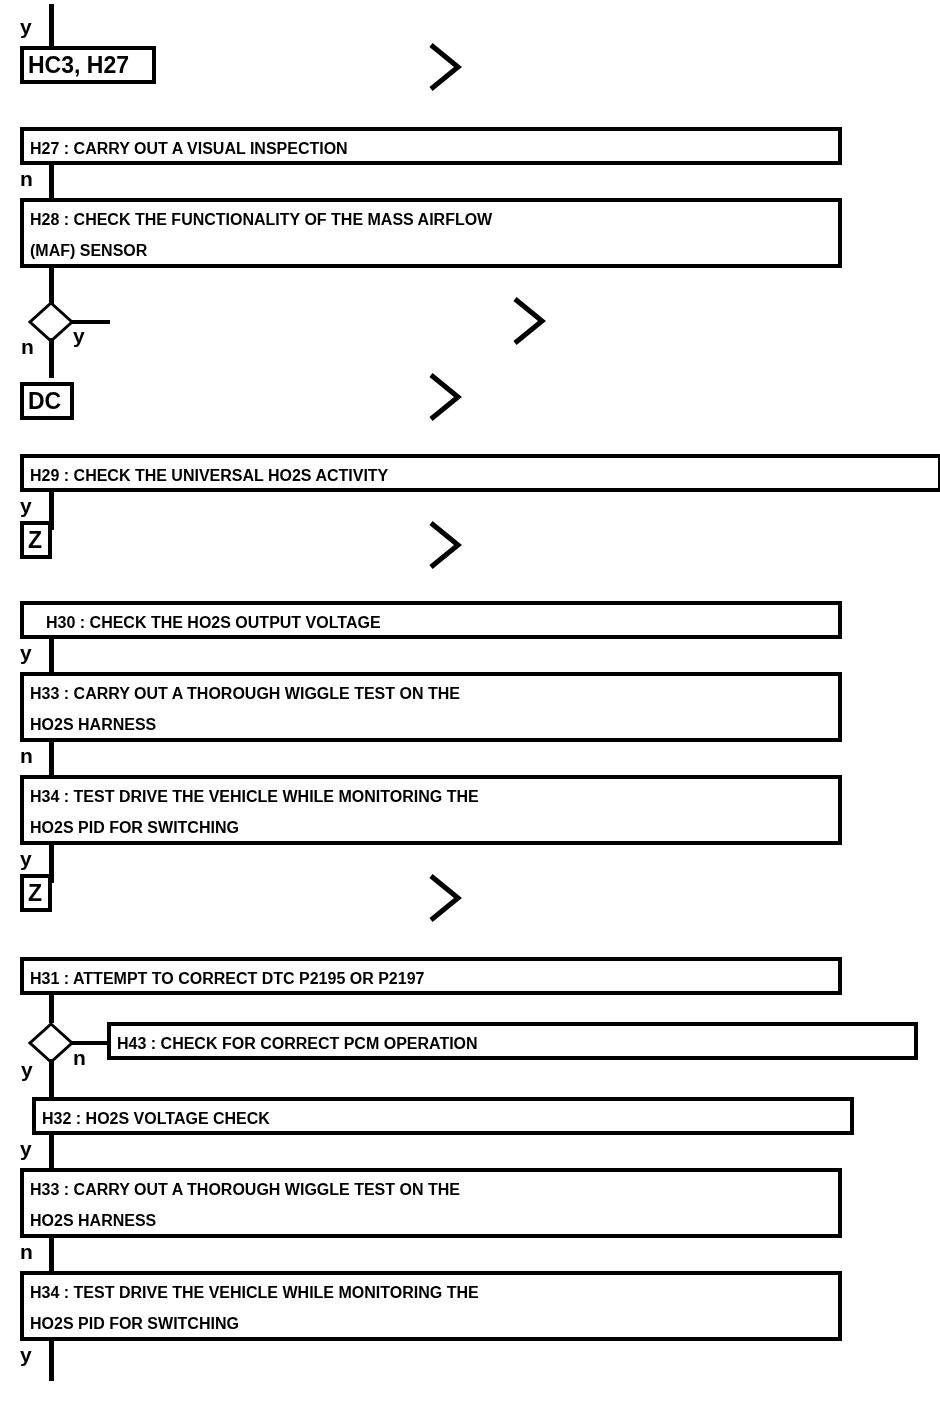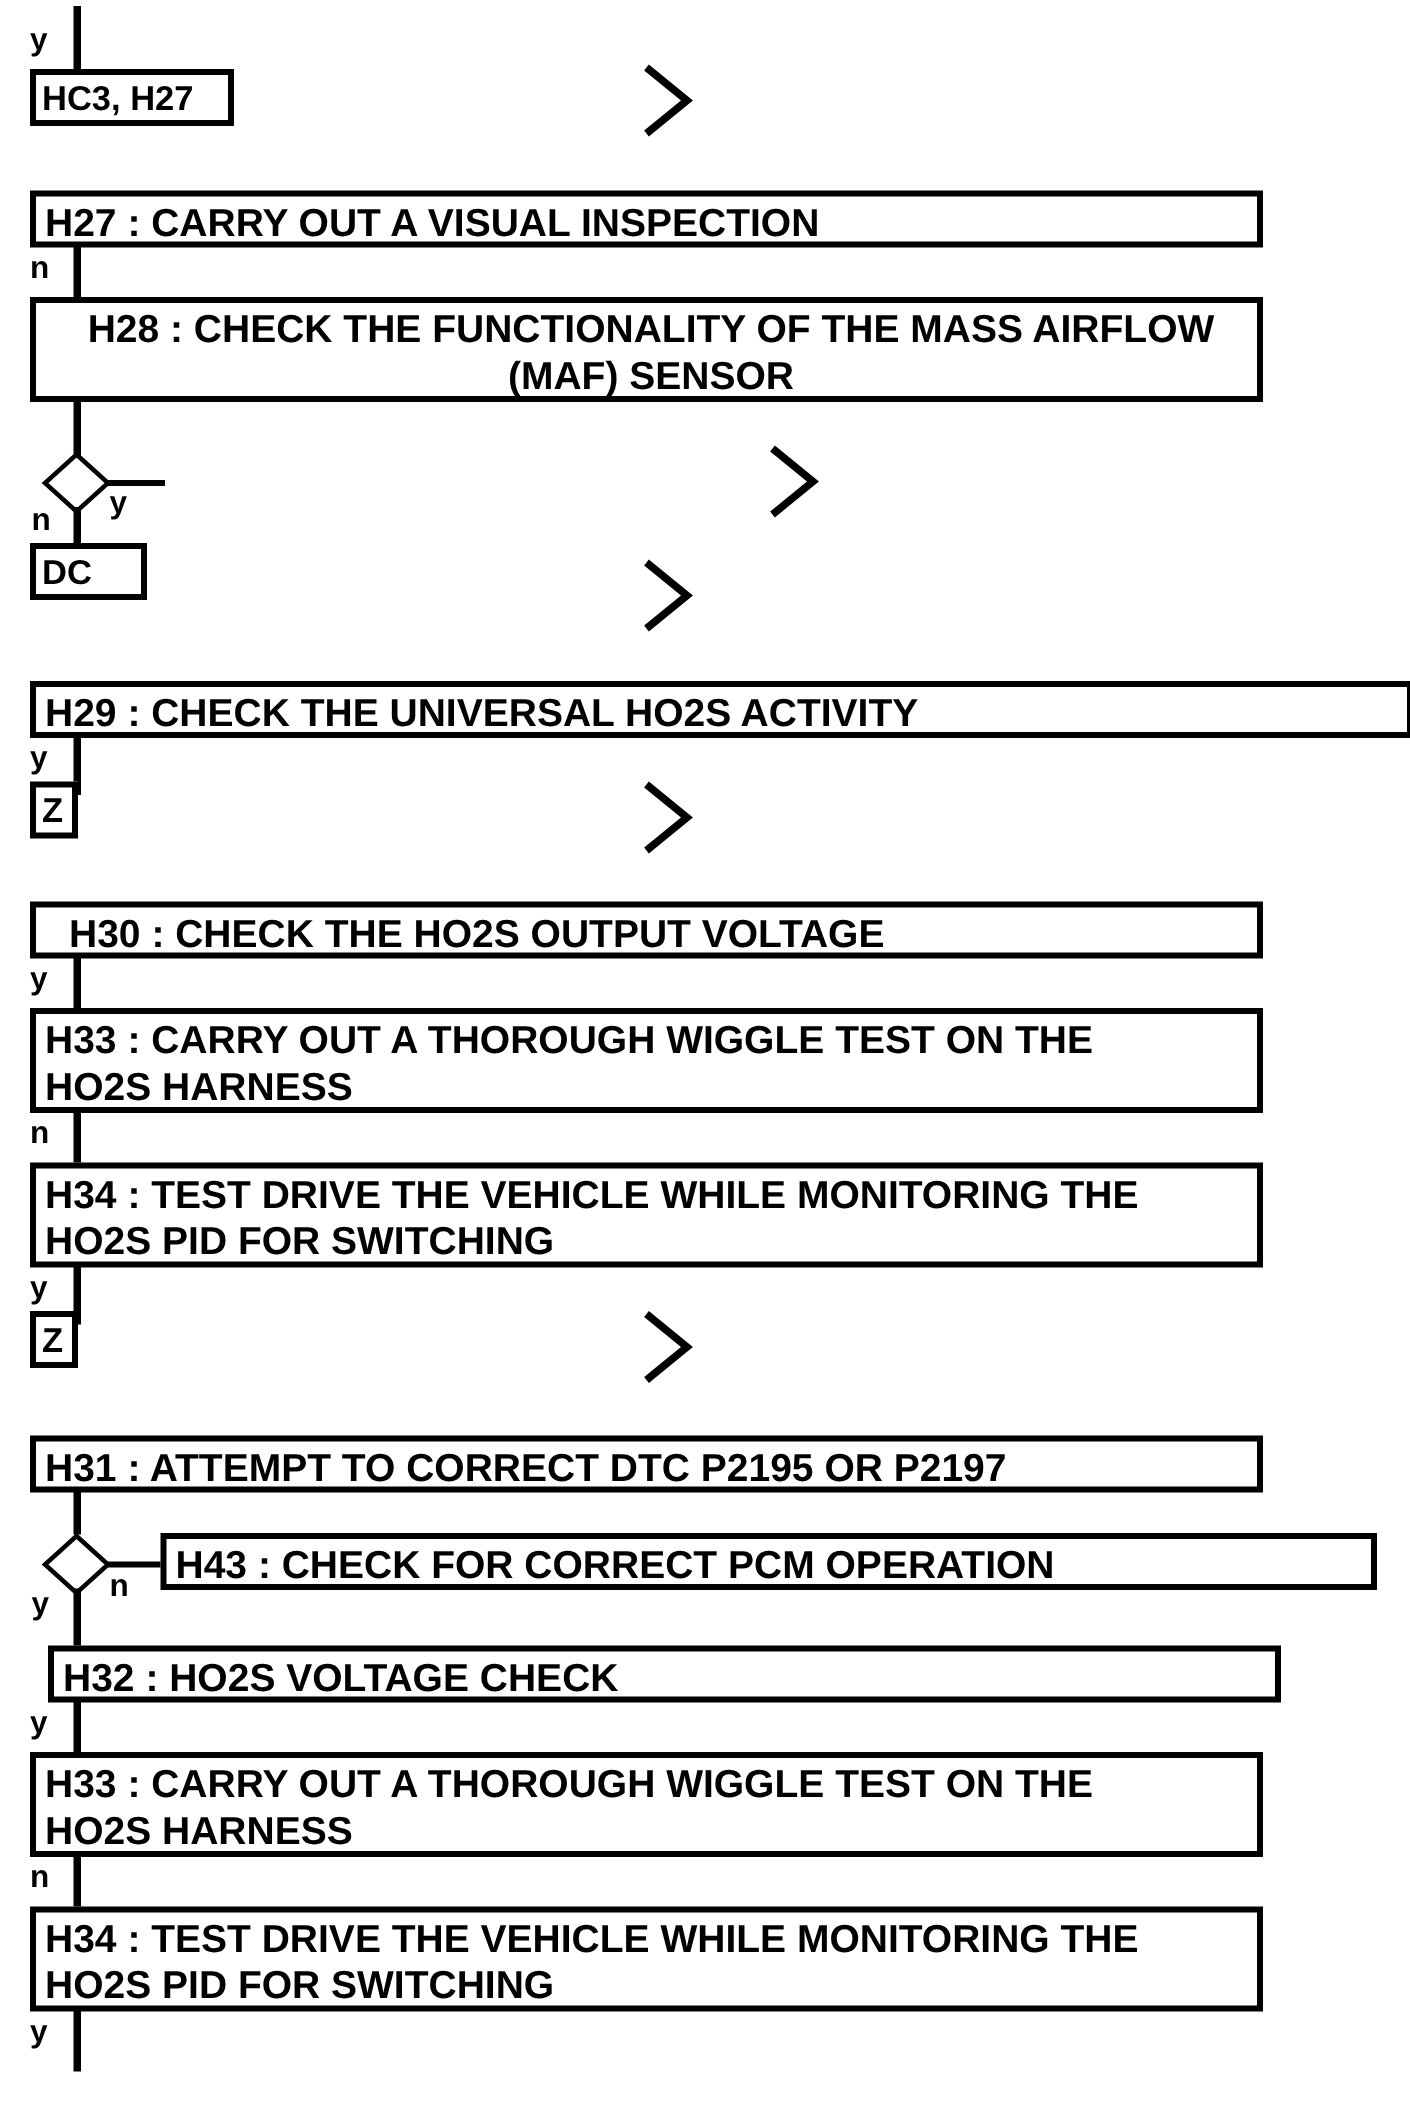--- a/index.html
+++ b/index.html
@@ -16,21 +16,21 @@
     overflow: hidden;
   }
   
   .step-box {
     position: absolute;
     box-sizing: border-box;
     border: 4px solid #000000;
     background: #ffffff;
     color: #000000;
     font-weight: bold;
-    font-size: 26px;
+    font-size: 16px;
     line-height: 31px;
     letter-spacing: 0px;
     padding: 2px 0 2px 6px;
     white-space: pre-line;
     display: block;
   }
   
   .tag-box {
     position: absolute;
     box-sizing: border-box;
@@ -86,21 +86,21 @@
     <svg width="36" height="50" viewBox="0 0 36 50">
       <polyline points="3,3 30,25 3,47" fill="none" stroke="#000000" stroke-width="5"></polyline>
     </svg>
   </div>
 
   <div class="step-box" style="left:20px; top:127px; width:822px; height:38px;">H27 : CARRY OUT A VISUAL INSPECTION</div>
 
   <div class="vline" style="left:49px; top:163px; height:36px;"></div>
   <div class="branch-label" style="left:20px; top:168px;">n</div>
 
-  <div class="step-box" style="left:20px; top:198px; width:822px; height:70px;text-align:center;">H28 : CHECK THE FUNCTIONALITY OF THE MASS AIRFLOW
+  <div class="step-box" style="left:20px; top:198px; width:822px; height:70px;">H28 : CHECK THE FUNCTIONALITY OF THE MASS AIRFLOW
 (MAF) SENSOR</div>
 
   <div class="vline" style="left:49px; top:266px; height:38px;"></div>
 
   <div class="diamond" style="left:27px; top:300px;">
     <svg width="48" height="44" viewBox="0 0 48 44">
       <polygon points="24,3 45,22 24,41 3,22" fill="#ffffff" stroke="#000000" stroke-width="3"></polygon>
     </svg>
   </div>
 
@@ -110,21 +110,21 @@
 
   <div class="chevron" style="left:512px; top:296px;">
     <svg width="36" height="50" viewBox="0 0 36 50">
       <polyline points="3,3 30,25 3,47" fill="none" stroke="#000000" stroke-width="5"></polyline>
     </svg>
   </div>
 
   <div class="vline" style="left:49px; top:338px; height:40px;"></div>
   <div class="branch-label" style="left:21px; top:336px;">n</div>
 
-  <div class="tag-box" style="left:20px; top:362px; width:78px; height:38px;">DC</div>
+  <div class="tag-box" style="left:20px; top:382px; width:54px; height:38px;">DC</div>
 
   <div class="chevron" style="left:428px; top:372px;">
     <svg width="36" height="50" viewBox="0 0 36 50">
       <polyline points="3,3 30,25 3,47" fill="none" stroke="#000000" stroke-width="5"></polyline>
     </svg>
   </div>
 
   <div class="step-box" style="left:20px; top:454px; width:922px; height:38px;">H29 : CHECK THE UNIVERSAL HO2S ACTIVITY</div>
 
   <div class="vline" style="left:49px; top:490px; height:40px;"></div>

